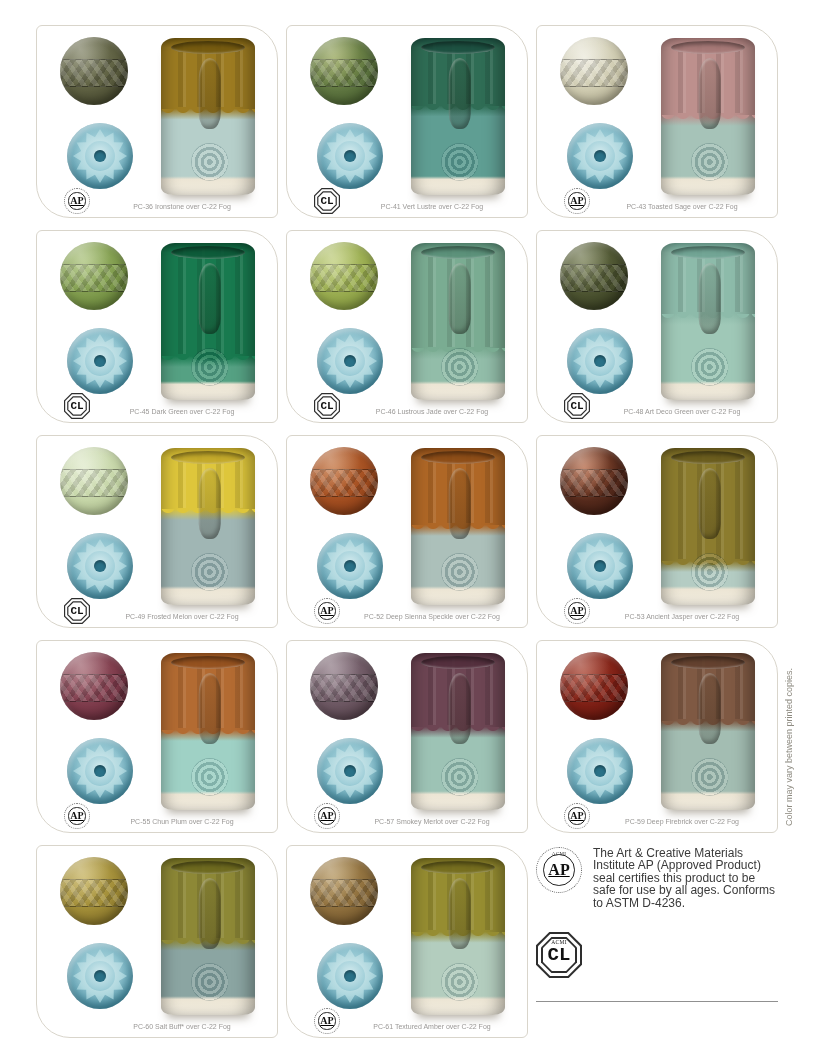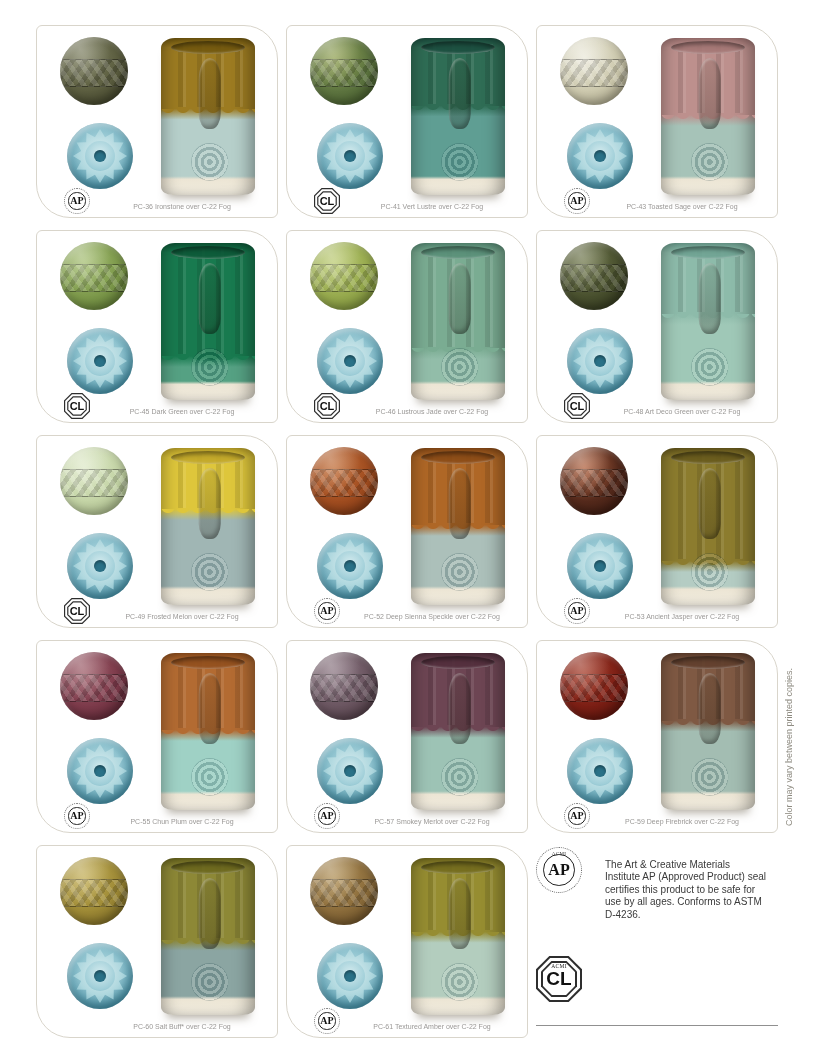--- a/index.html
+++ b/index.html
@@ -57,52 +57,52 @@
   .vase-swirl { position:absolute; left:52%; bottom:9%; width:40%; height:24%; transform:translateX(-50%);
     border-radius:50%;
     background:repeating-radial-gradient(circle at 50% 50%, rgba(0,40,50,.22) 0 3px, rgba(255,255,255,.14) 3px 6px);
     opacity:.85; }
 
   .caption { position:absolute; left:60px; right:10px; bottom:7px; text-align:center;
     font-size:7px; color:#9a9896; white-space:nowrap; }
 
   
   .seal { position:absolute; left:27px; bottom:3px; width:26px; height:26px; }
-  .seal-ap { border-radius:50%; border:1px dotted #777; display:flex; align-items:center; justify-content:center; background:#fff; box-sizing:border-box; }
+  .seal-ap { border-radius:50%; border:1px dotted #777; display:flex; align-items:center; justify-content:center; background:#fff; box-sizing:border-box;text-decoration:underline; }
   .ap-inner { width:72%; height:72%; border:1.3px solid #222; border-radius:50%; display:flex; align-items:center;
     justify-content:center; font-family:"Liberation Serif", serif; font-weight:700; font-size:10px; color:#111; background:#fff; box-sizing:border-box; }
   .ap-acmi { position:absolute; top:1px; left:0; right:0; text-align:center; font-size:4px; letter-spacing:.4px;
     color:#333; font-family:"Liberation Serif", serif; }
 
   .seal-cl { }
   .oct { position:absolute; clip-path:polygon(29% 0%,71% 0%,100% 29%,100% 71%,71% 100%,29% 100%,0% 71%,0% 29%); }
   .cl-l1 { inset:0; background:#2e2e2e; }
   .cl-l2 { inset:1.2px; background:#fff; }
   .cl-l3 { inset:3.2px; background:#2e2e2e; }
   .cl-l4 { inset:4.4px; background:#fff; }
   .cl-label { position:absolute; inset:0; display:flex; align-items:center; justify-content:center;
-    font-family:Liberation Sans, sans-serif; font-weight:700; font-size:11px; color:#111;border-radius:13px; }
+    font-family:Liberation Mono, monospace; font-weight:700; font-size:11px; color:#111;border-radius:13px; }
   .cl-acmi { position:absolute; top:3px; left:0; right:0; text-align:center; font-size:4px; letter-spacing:.3px;
     color:#222; font-family:"Liberation Serif", serif; z-index:2; }
 
   
   .seal-big { position:relative; width:46px; height:46px; flex:none; }
   .seal-big.seal-ap { border:1.5px dotted #666; }
   .seal-big .ap-inner { font-size:16px; border-width:1.6px; }
   .seal-big .ap-acmi { top:3px; font-size:5px; }
   .seal-big .cl-l2 { inset:2px; }
   .seal-big .cl-l3 { inset:5px; }
   .seal-big .cl-l4 { inset:6.8px; }
   .seal-big .cl-label { font-size:19px; }
   .seal-big .cl-acmi { top:7px; font-size:5.5px; }
 
   
   .info-panel { position:relative; padding-top:2px; }
   .info-row { display:flex; gap:11px; margin-bottom:23px; align-items:flex-start; }
-  .info-text { margin:12px; width:183px; font-size:10px; line-height:12.4px; color:#3a3a3a; }
+  .info-text { margin:0; width:183px; font-size:12px; line-height:12.4px; color:#3a3a3a; }
   .divider { border-top:1px solid #909090; margin:2px 0 10px 0; }
   .warning { margin:0; font-size:7.6px; line-height:9.8px; color:#151515; }
   .warning b { font-weight:700; }
 
   
   .vertical-note { position:absolute; left:784px; top:628px; height:198px; writing-mode:vertical-rl;
     transform:rotate(180deg); font-size:9px; color:#8e8b81; white-space:nowrap; }
 </style>
 </head>
 <body>

